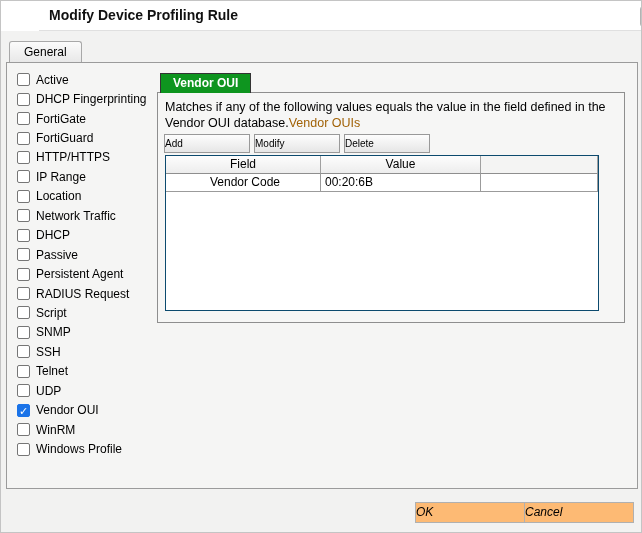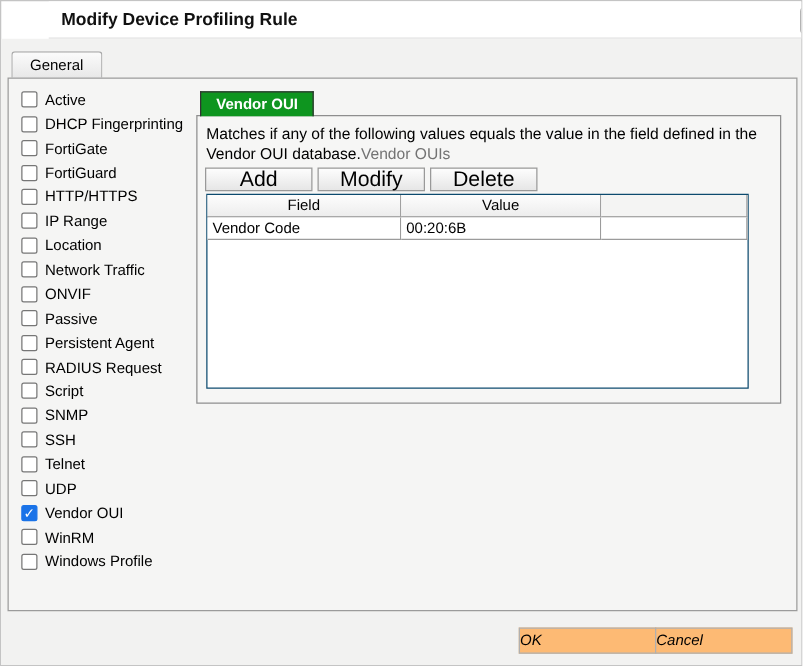--- a/index.html
+++ b/index.html
@@ -43,35 +43,35 @@
   .chk.checked .box { background:#1a73e8; border-color:#1a73e8; }
   .chk.checked .box .mark { visibility:visible; }
 
   
   .panel-tab { position:absolute; left:153px; top:10px; height:20px; line-height:19px;
                padding:0 12px; background:#0e951f; color:#fff; font-size:12px; font-weight:bold;
                border:1px solid #333; border-bottom:none; z-index:2; }
   .panel { position:absolute; left:150px; top:29px; width:468px; height:231px;
            background:#f6f6f5; border:1px solid #8e8e8e; }
   .panel-desc { position:absolute; left:7px; top:6px; width:452px; font-size:12.5px; line-height:16px; }
-  .link { color:#737373; cursor:pointer; }
+  .link { color:#a16207; cursor:pointer; }
   .panel-btns { position:absolute; left:6px; top:41px; display:flex; }
-  .pbtn { width:86px; height:19px; margin-right:4px; font-size:17px; text-align:center;
+  .pbtn { width:86px; height:19px; margin-right:4px; font-size:10px; text-align:left;
           line-height:17px; background:linear-gradient(#fdfdfd,#e6e6e6);
           border:1px solid #999; cursor:pointer; }
 
   
   .listbox { position:absolute; left:7px; top:62px; width:434px; height:156px;
              background:#fff; border:1px solid #0c4a6e; }
   .trow { display:flex; font-size:12px; }
   .thead .cell { background:linear-gradient(#fdfdfd,#ededed); text-align:center;
                  border-right:1px solid #a0a0a0; border-bottom:1px solid #8e8e8e; }
   .thead .filler { flex:1; background:#f4f4f3; border-bottom:1px solid #8e8e8e; }
   .cell { height:18px; line-height:17px; overflow:hidden; white-space:nowrap; }
-  .c-field { width:155px; }
+  .c-field { width:155px;text-align:center; }
   .c-value { width:160px; }
   .tbody .cell { background:#fff; border-right:1px solid #9b9b9b; border-bottom:1px solid #9b9b9b;
                  padding-left:4px; }
   .tbody .filler { flex:1; }
 
   
   .footer-btns { position:absolute; right:7px; top:471px; display:flex; }
   .fbtn { width:110px; height:21px; background:#fdba74; border:1px solid #b0b0b0;
           font-size:12px; text-align:left; line-height:19px; cursor:pointer;font-style:italic; }
   .fbtn + .fbtn { margin-left:-1px; }
@@ -122,21 +122,21 @@
         <label class="chk">
             <span class="box"><span class="mark">✓</span></span>
             <span>Location</span>
           </label>
         <label class="chk">
             <span class="box"><span class="mark">✓</span></span>
             <span>Network Traffic</span>
           </label>
         <label class="chk">
             <span class="box"><span class="mark">✓</span></span>
-            <span>ONVIF</span>
+            <span>DHCP</span>
           </label>
         <label class="chk">
             <span class="box"><span class="mark">✓</span></span>
             <span>Passive</span>
           </label>
         <label class="chk">
             <span class="box"><span class="mark">✓</span></span>
             <span>Persistent Agent</span>
           </label>
         <label class="chk">

